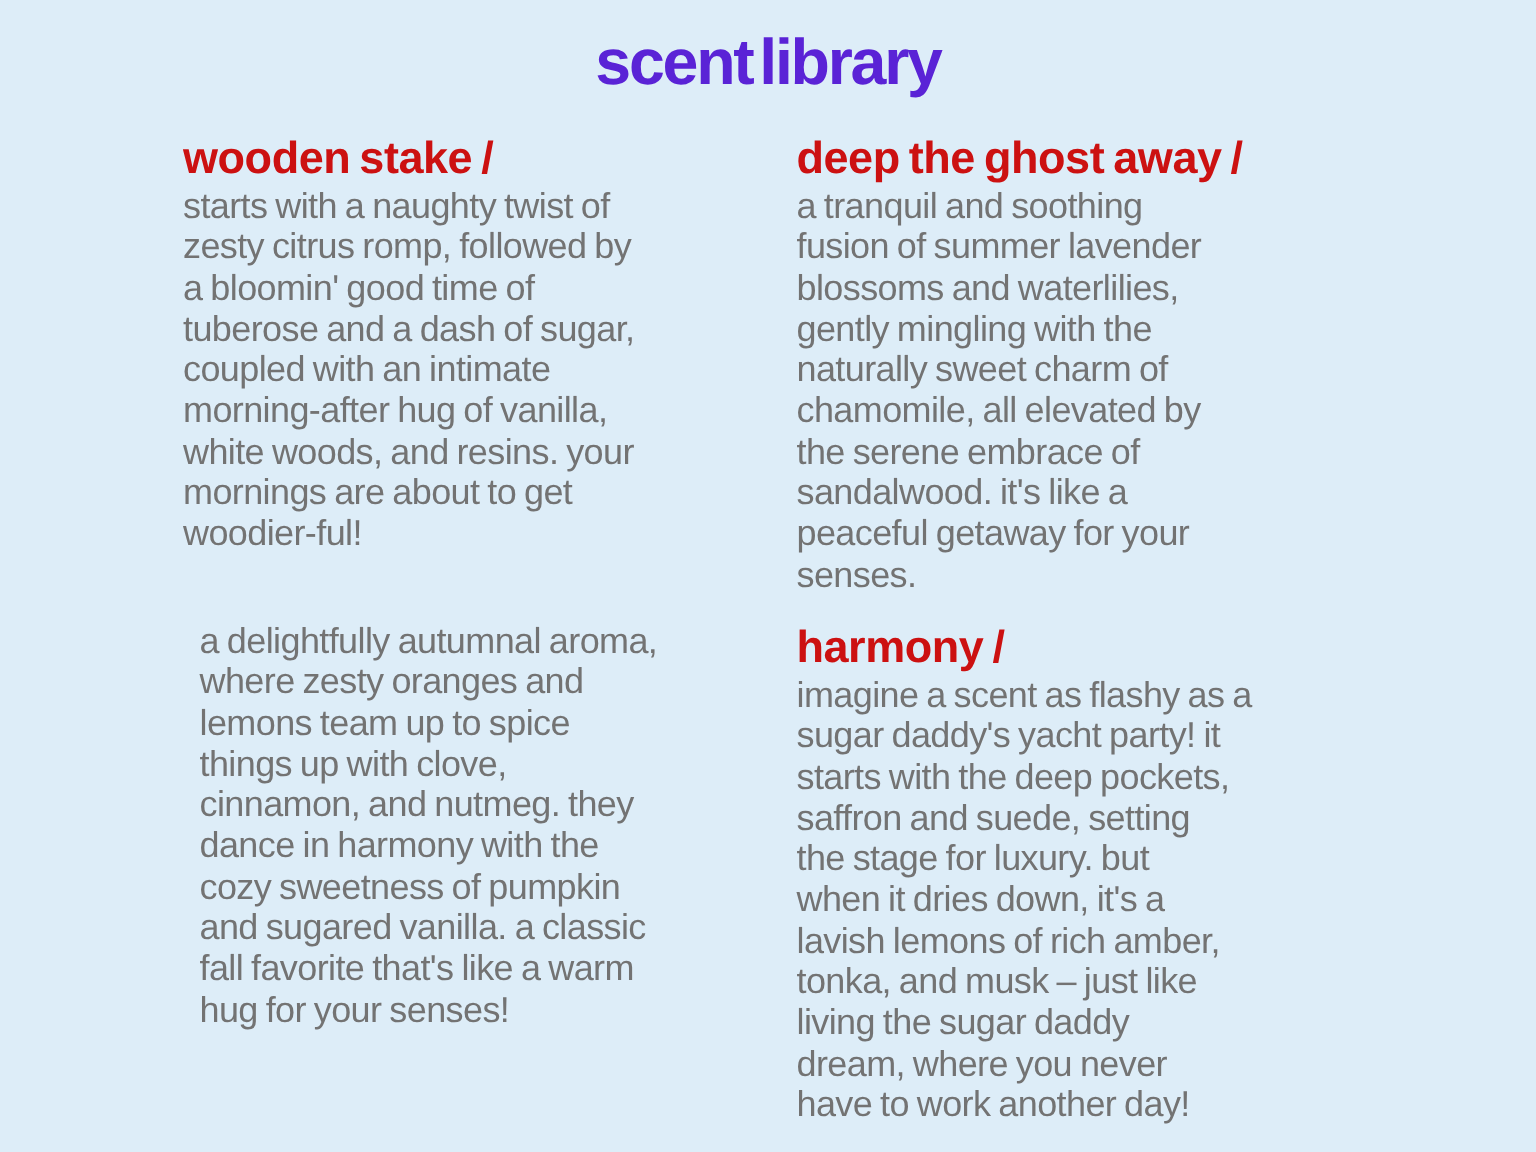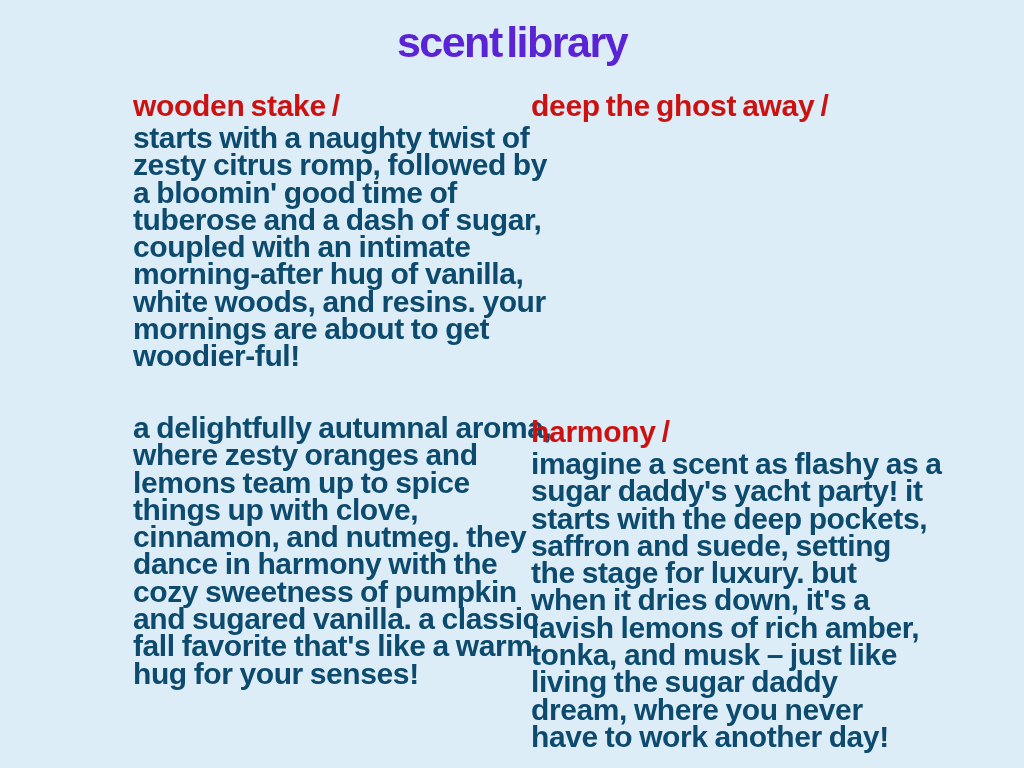--- a/index.html
+++ b/index.html
@@ -25,41 +25,41 @@
     line-height: 52px;
     font-weight: bold;
     letter-spacing: -1.5px;
     word-spacing: -6px;
     color: #5a23d6;
   }
   .scent-section {
     position: absolute;
     width: 392px;
   }
-  .scent-section.tl { left: 133px; top: 88px; }
+  .scent-section.tl { left: 122px; top: 88px; }
   .scent-section.tr { left: 531px; top: 88px; }
   .scent-section.bl { left: 133px; top: 414px; }
   .scent-section.br { left: 531px; top: 414px; }
   .scent-name {
     margin: 0;
     font-size: 30px;
     line-height: 36px;
     font-weight: bold;
     letter-spacing: -0.3px;
     word-spacing: -2px;
     color: #cc1111;
   }
   .scent-description {
     margin: 0;
-    font-size: 30px;
+    font-size: 24px;
     line-height: 27.3px;
-    font-weight: bold;
+    font-weight: normal;
     letter-spacing: -0.4px;
     word-spacing: -1px;
-    color: #0c4a6e;
+    color: #737373;
     white-space: pre; 
   }
 </style>
 </head>
 <body>
 
 <div class="page">
 
   <h1 class="page-title">scent library</h1>
 
@@ -71,20 +71,30 @@
 tuberose and a dash of sugar,
 coupled with an intimate
 morning-after hug of vanilla,
 white woods, and resins. your
 mornings are about to get
 woodier-ful!</p>
   </div>
 
   <div class="scent-section tr">
     <h2 class="scent-name">deep the ghost away /</h2>
+    <p class="scent-description">a tranquil and soothing
+fusion of summer lavender
+blossoms and waterlilies,
+gently mingling with the
+naturally sweet charm of
+chamomile, all elevated by
+the serene embrace of
+sandalwood. it's like a
+peaceful getaway for your
+senses.</p>
   </div>
 
   <div class="scent-section bl">
     <p class="scent-description">a delightfully autumnal aroma,
 where zesty oranges and
 lemons team up to spice
 things up with clove,
 cinnamon, and nutmeg. they
 dance in harmony with the
 cozy sweetness of pumpkin

